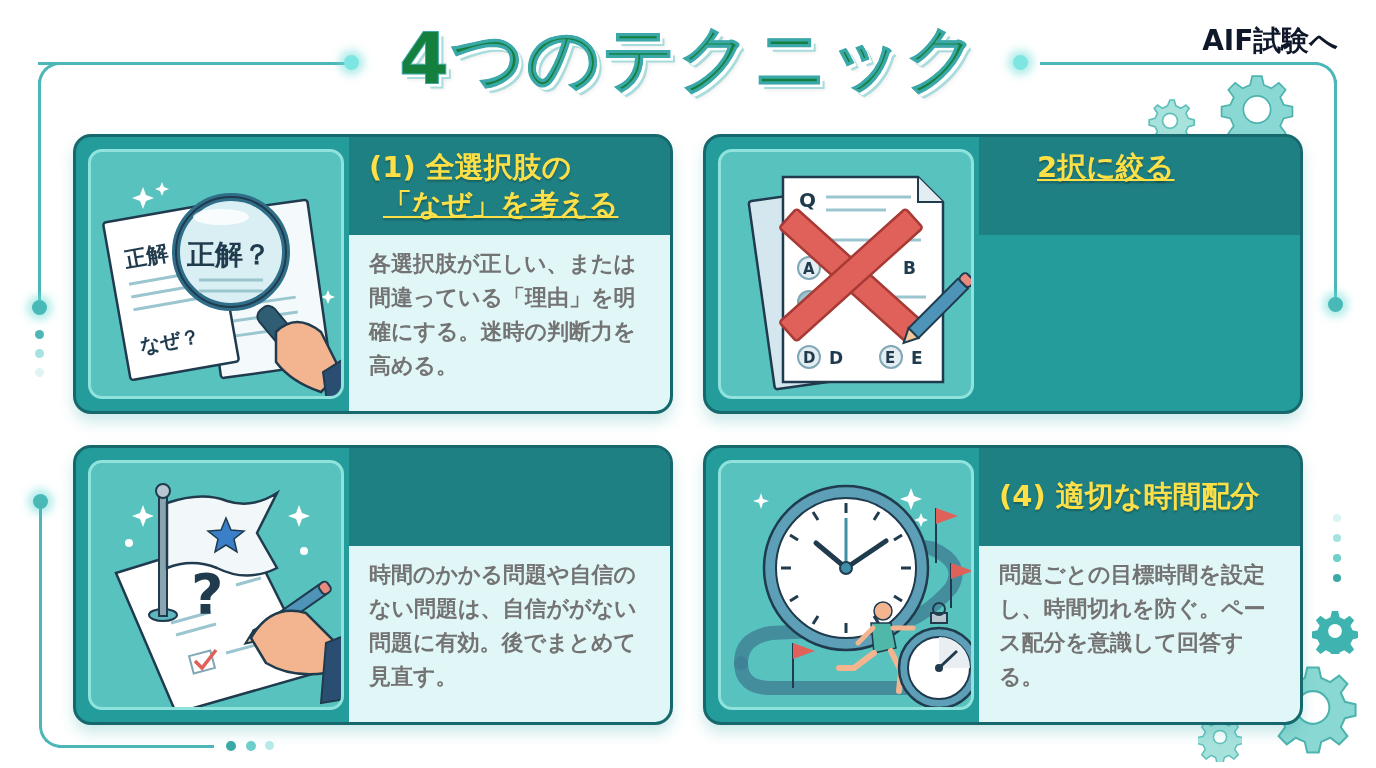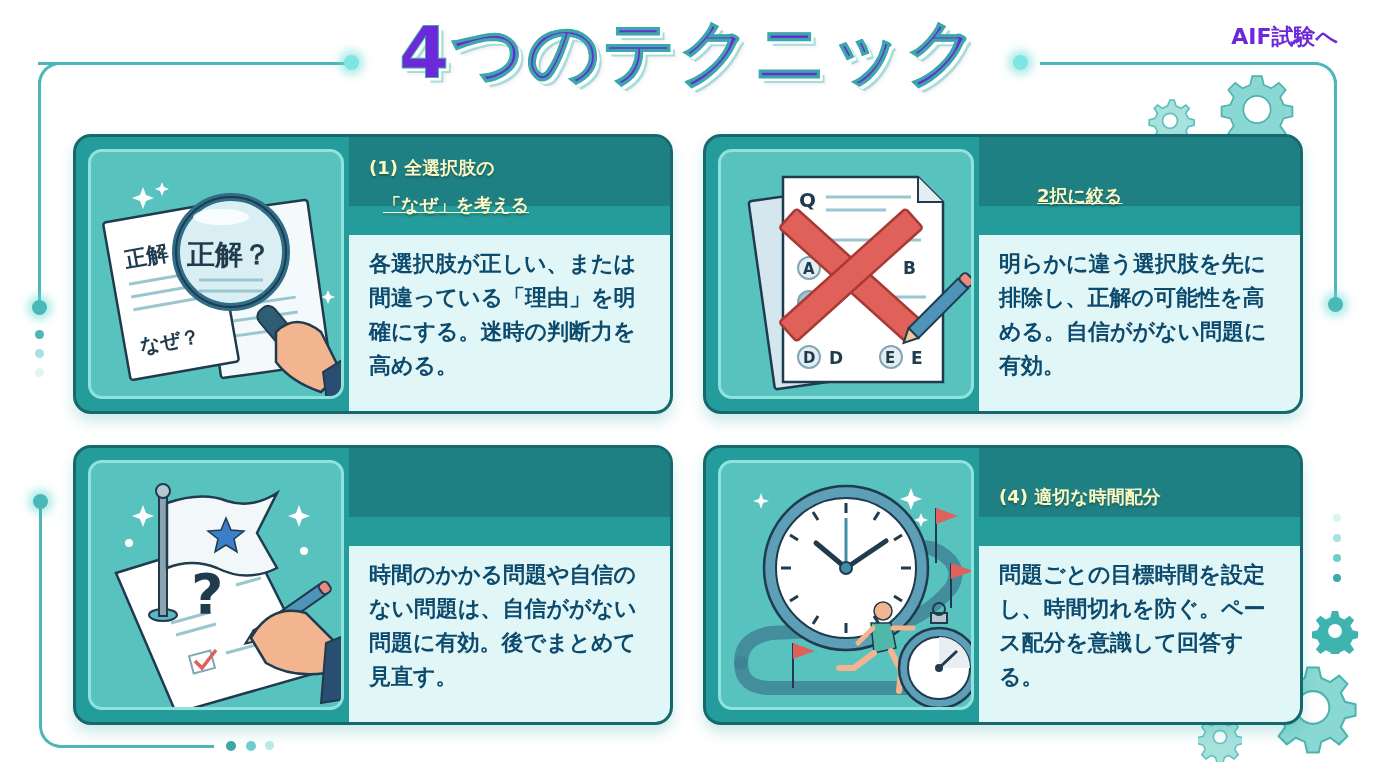--- a/index.html
+++ b/index.html
@@ -1,30 +1,30 @@
 <!DOCTYPE html>
 <html><head>
   <meta charset="utf-8">
   <style>
     * { box-sizing: border-box; margin: 0; padding: 0; }
     html, body { width: 1376px; height: 768px; overflow: hidden; background: #ffffff; }
     body { position: relative; font-family: "DejaVu Sans", "Liberation Sans", sans-serif; }
 
     
     .main-title {
-      position: absolute; left: 380px; top: 7px; width: 620px; height: 90px;
+      position: absolute; left: 380px; top: 13px; width: 620px; height: 90px;
       text-align: center; font-size: 72px; font-weight: bold; letter-spacing: 2px;
-      color: #6d28d9;
+      color: #15803d;
       text-shadow: 3px 3px 0 #ffffff, 5px 5px 0 #a8dcdc, 6px 6px 4px rgba(0,0,0,0.08);
       -webkit-text-stroke: 1px #3aa7a8;
       line-height: 90px;
     }
     .top-link {
-      position: absolute; right: 38px; top: 22px; font-size: 22px; font-weight: bold;
-      color: #6d28d9; cursor: pointer;
+      position: absolute; right: 38px; top: 22px; font-size: 28px; font-weight: bold;
+      color: #0f172a; cursor: pointer;
     }
 
     
     .line { position: absolute; background: #4db6b6; }
     .dot-glow { position: absolute; border-radius: 50%; background: #7ee6e2;
       box-shadow: 0 0 8px 5px rgba(110, 220, 215, 0.55); }
     .dot { position: absolute; border-radius: 50%; }
     .corner { position: absolute; border: 3px solid #4db6b6; }
 
     
@@ -33,31 +33,31 @@
       border-radius: 18px; background: #239c9b; border: 3px solid #17686c;
       box-shadow: 0 8px 14px rgba(60, 170, 170, 0.25);
       overflow: hidden;
     }
     .card .illus {
       position: absolute; left: 12px; top: 12px; width: 256px; height: 250px;
       border-radius: 14px; background: #58c2bf; border: 3px solid #8fe3dc;
       overflow: hidden;
     }
     .card .title-area {
-      position: absolute; left: 273px; top: 0; right: 0; height: 69px;
+      position: absolute; left: 273px; top: 0; right: 0; height: 98px;
       background: #1f8083;
-      color: #fef9c3; font-weight: bold; font-size: 18px; line-height: 37px;
+      color: #fde047; font-weight: bold; font-size: 29px; line-height: 37px;
       padding: 12px 14px 0 20px;
       text-shadow: 0 2px 2px rgba(0,0,0,0.25);
     }
     .card .title-area .t2 { display: block; padding-left: 14px; text-decoration: underline; }
     .card .body-area {
       position: absolute; left: 273px; top: 98px; right: 0; bottom: 0;
       background: #e1f6f6; border-bottom-right-radius: 14px;
-      color: #0c4a6e; font-weight: bold; font-size: 22px; line-height: 34px;
+      color: #737373; font-weight: bold; font-size: 22px; line-height: 34px;
       padding: 12px 14px 0 20px;
     }
 
     svg { display: block; }
   </style>
 </head>
 <body>
 
 <div class="line" style="left:38px; top:62px; width:312px; height:3px;"></div>
 <div class="corner" style="left:38px; top:62px; width:24px; height:24px; border-right:none; border-bottom:none; border-top-left-radius:22px;"></div>
@@ -194,23 +194,22 @@
       </g>
 
       <g transform="rotate(-45 225 150)">
         <rect x="180" y="142" width="70" height="14" fill="#4e93b8" stroke="#1f3b4d" stroke-width="2"></rect>
         <rect x="250" y="142" width="10" height="14" rx="4" fill="#e88a80" stroke="#1f3b4d" stroke-width="2"></rect>
         <path d="M180 142 l-14 7 l14 7 z" fill="#f2c89c" stroke="#1f3b4d" stroke-width="2"></path>
       </g>
     </svg>
   </div>
   <div class="title-area">
-    <span class="t2" style="padding-left:38px;margin-top:28px;">2択に絞る</span>
-  </div>
-  <div class="body-area">明らかに違う選択肢を先に排除し、正解の可能性を高める。自信ががない問題に有効。</div>
+    <span class="t2" style="padding-left:38px;">2択に絞る</span>
+  </div>
 </div>
 
 <div class="card" style="left:73px; top:445px;">
   <div class="illus">
     <svg width="256" height="250" viewBox="0 0 256 250">
       <path d="M52 42 l3 8 l8 3 l-8 3 l-3 8 l-3 -8 l-8 -3 l8 -3 z" fill="#ffffff"></path>
       <path d="M208 42 l3 8 l8 3 l-8 3 l-3 8 l-3 -8 l-8 -3 l8 -3 z" fill="#ffffff"></path>
       <circle cx="38" cy="80" r="4" fill="#ffffff"></circle>
       <circle cx="213" cy="88" r="4" fill="#ffffff"></circle>
 

